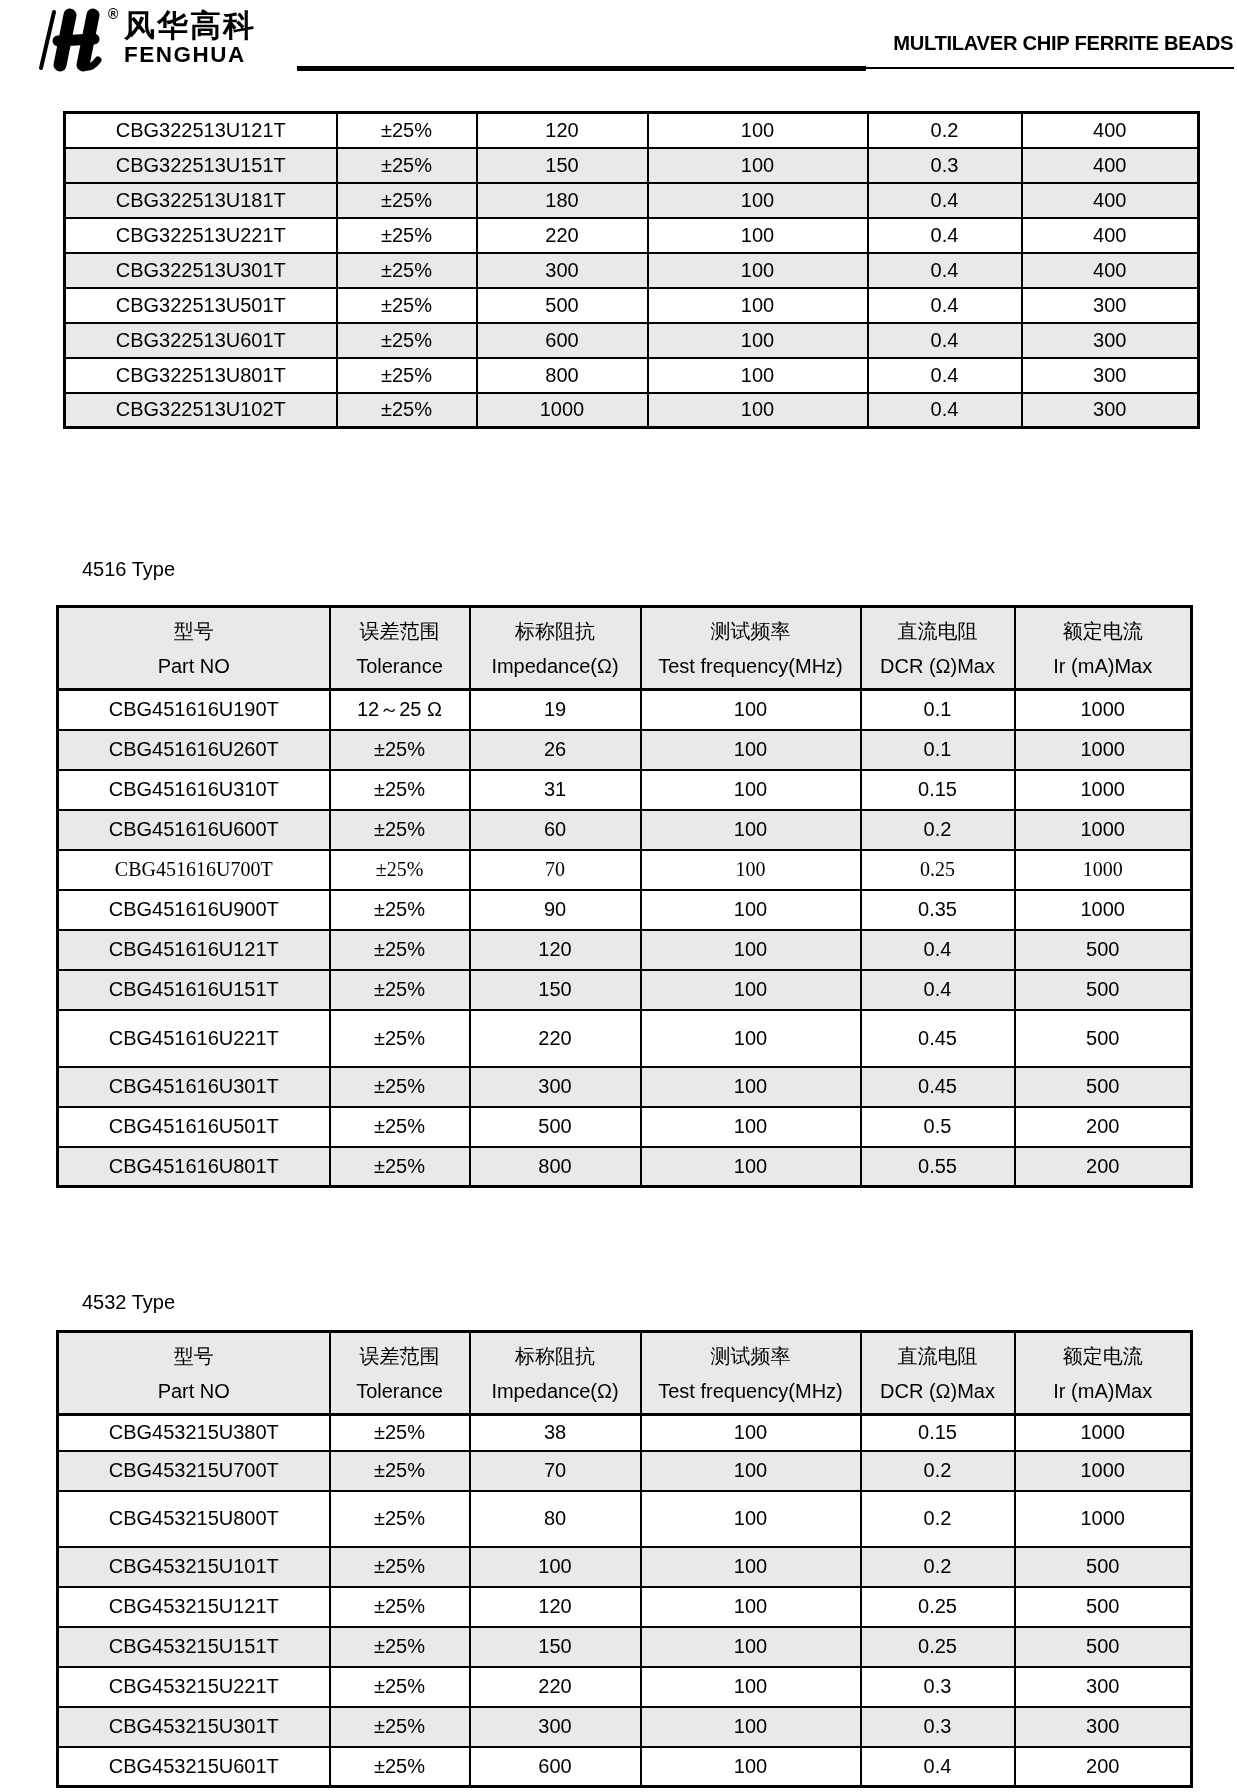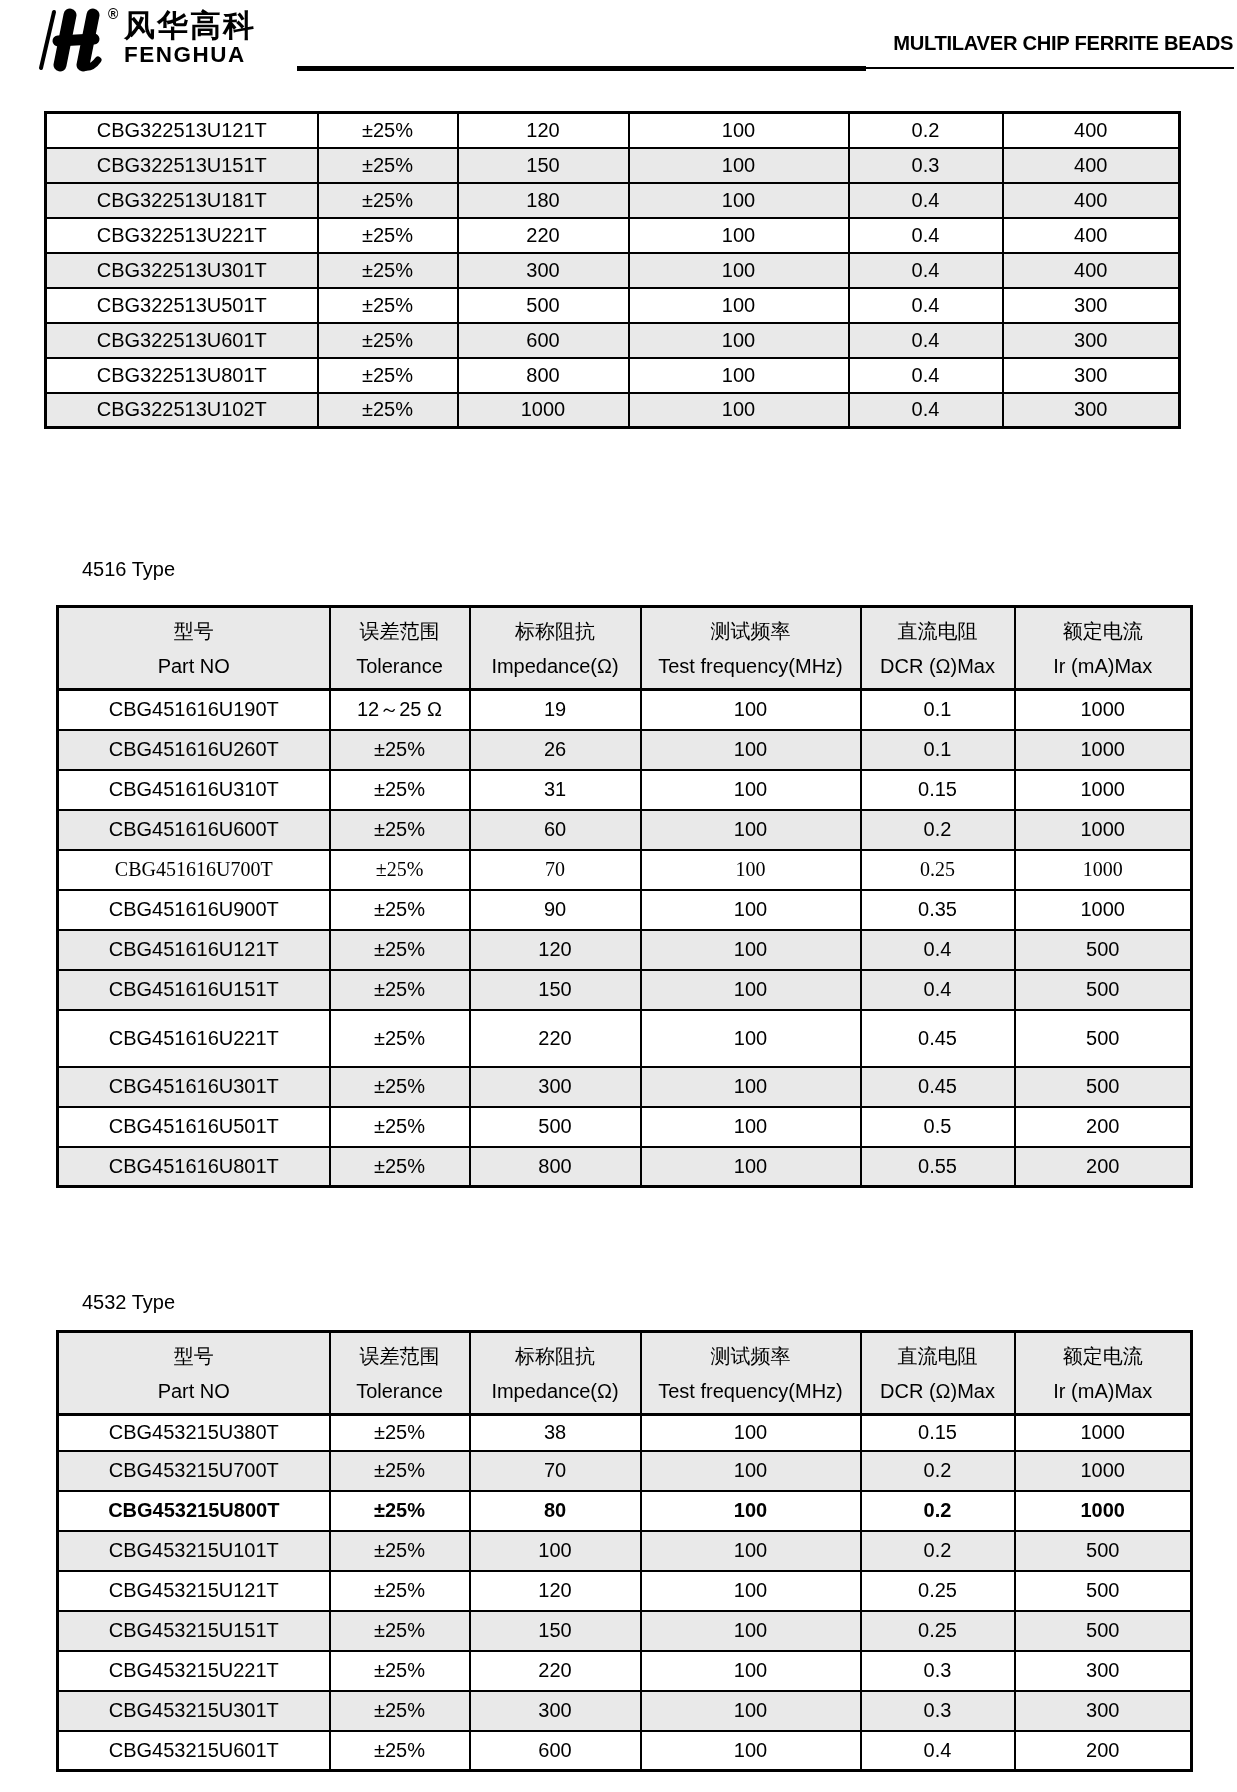--- a/index.html
+++ b/index.html
@@ -52,21 +52,21 @@
     <div class="brand-cn">风华高科</div>
     <div class="brand-en">FENGHUA</div>
   </div>
   <h1 class="doc-title">MULTILAVER CHIP FERRITE BEADS</h1>
   <div class="rule">
     <div class="rule-thick"></div>
     <div class="rule-thin"></div>
   </div>
 
   <div id="tables-root">
-      <div class="table-wrap" style="top: 111px; left: 44px;">
+      <div class="table-wrap" style="top: 111px; left: 63px;">
         <table class="data-table">
           <colgroup>
             <col style="width: 272px;">
             <col style="width: 140px;">
             <col style="width: 171px;">
             <col style="width: 220px;">
             <col style="width: 154px;">
             <col style="width: 177px;">
           </colgroup>
           <tbody>
@@ -357,21 +357,21 @@
               <td>1000</td>
             </tr>
             <tr class="shaded" style="height: 40px;">
               <td>CBG453215U700T</td>
               <td>±25%</td>
               <td>70</td>
               <td>100</td>
               <td>0.2</td>
               <td>1000</td>
             </tr>
-            <tr class="" style="height: 40px; font-weight: bold;">
+            <tr class="" style="height: 56px;">
               <td>CBG453215U800T</td>
               <td>±25%</td>
               <td>80</td>
               <td>100</td>
               <td>0.2</td>
               <td>1000</td>
             </tr>
             <tr class="shaded" style="height: 40px;">
               <td>CBG453215U101T</td>
               <td>±25%</td>

